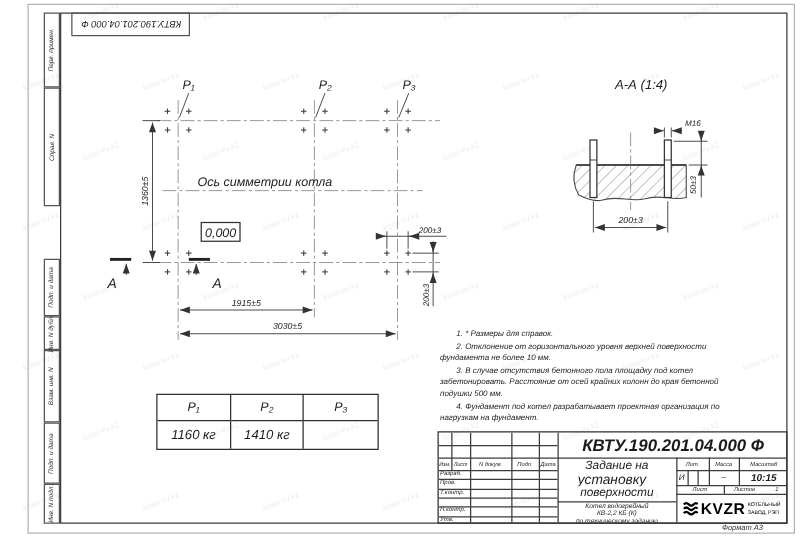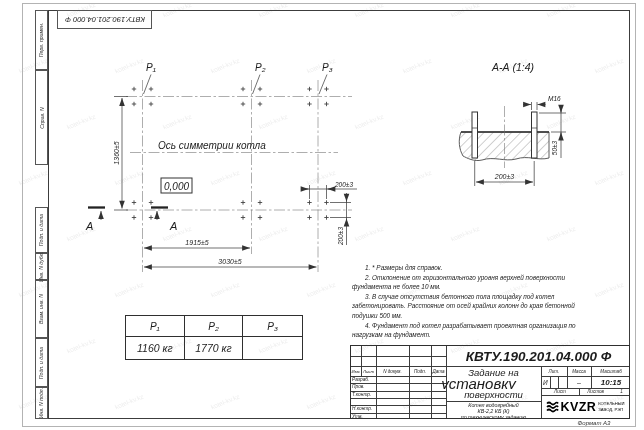--- a/index.html
+++ b/index.html
@@ -297,21 +297,21 @@
   <p>2. Отклонение от горизонтального уровня верхней поверхности фундамента не более 10 мм.</p>
   <p>3. В случае отсутствия бетонного пола площадку под котел забетонировать. Расстояние от осей крайних колонн до края бетонной подушки 500 мм.</p>
   <p>4. Фундамент под котел разрабатывает проектная организация по нагрузкам на фундамент.</p>
 </div>
 
 <div class="abs ptable">
   <div class="hd">P₁</div>
   <div class="hd">P₂</div>
   <div class="hd">P₃</div>
   <div>1160 кг</div>
-  <div>1770 кг</div>
+  <div>1410 кг</div>
 </div>
 
 <div class="abs tb" style="overflow:hidden">
 
   <div class="tl-v" style="left:10px;top:0;height:30px"></div>
   <div class="tl-v" style="left:25px;top:0;height:74px"></div>
   <div class="tl-v" style="left:58px;top:0;height:74px"></div>
   <div class="tl-v" style="left:80px;top:0;height:74px"></div>
   <div class="tl-v" style="left:95px;top:0;height:74px"></div>
   <div class="tl-v" style="left:190px;top:20px;height:54px"></div>
@@ -328,21 +328,21 @@
   <div class="tl-h" style="top:44.6px;left:0;width:95px"></div>
   <div class="tl-h" style="top:52px;left:0;width:95px"></div>
   <div class="tl-h" style="top:59.3px;left:0;width:95px"></div>
   <div class="tl-h" style="top:66.6px;left:0;width:95px"></div>
   <div class="tl-h" style="top:55px;left:95px;width:95px"></div>
   <div class="tl-h" style="top:42px;left:190px;width:90px"></div>
   <div class="tl-h" style="top:49px;left:190px;width:90px"></div>
 
   <div class="tb-txt" style="left:95px;top:0;width:185px;height:20px;font-size:13.5px;font-weight:600">КВТУ.190.201.04.000 Ф</div>
   <div class="tb-txt" style="left:95px;top:21px;width:95px;height:11px;font-size:9.5px">Задание на</div>
-  <div class="tb-txt" style="left:80px;top:32px;width:95px;height:11px;font-size:15px">установку</div>
+  <div class="tb-txt" style="left:91px;top:32px;width:95px;height:11px;font-size:11px">установку</div>
   <div class="tb-txt" style="left:95px;top:43px;width:95px;height:11px;font-size:9.5px">поверхности</div>
   <div class="tb-txt" style="left:95px;top:55.5px;width:95px;height:6px;font-size:5.3px">Котел водогрейный</div>
   <div class="tb-txt" style="left:95px;top:61.5px;width:95px;height:6px;font-size:5.3px">КВ-2,2 КБ (К)</div>
   <div class="tb-txt" style="left:95px;top:67.5px;width:95px;height:6px;font-size:5.3px">по техническому заданию</div>
 
   <div class="tb-txt" style="left:0;top:20px;width:10px;height:10px;font-size:4.3px">Изм.</div>
   <div class="tb-txt" style="left:10px;top:20px;width:15px;height:10px;font-size:4.3px">Лист</div>
   <div class="tb-txt" style="left:25px;top:20px;width:33px;height:10px;font-size:4.6px">N докум.</div>
   <div class="tb-txt" style="left:58px;top:20px;width:22px;height:10px;font-size:4.6px">Подп.</div>
   <div class="tb-txt" style="left:80px;top:20px;width:15px;height:10px;font-size:4.6px">Дата</div>

